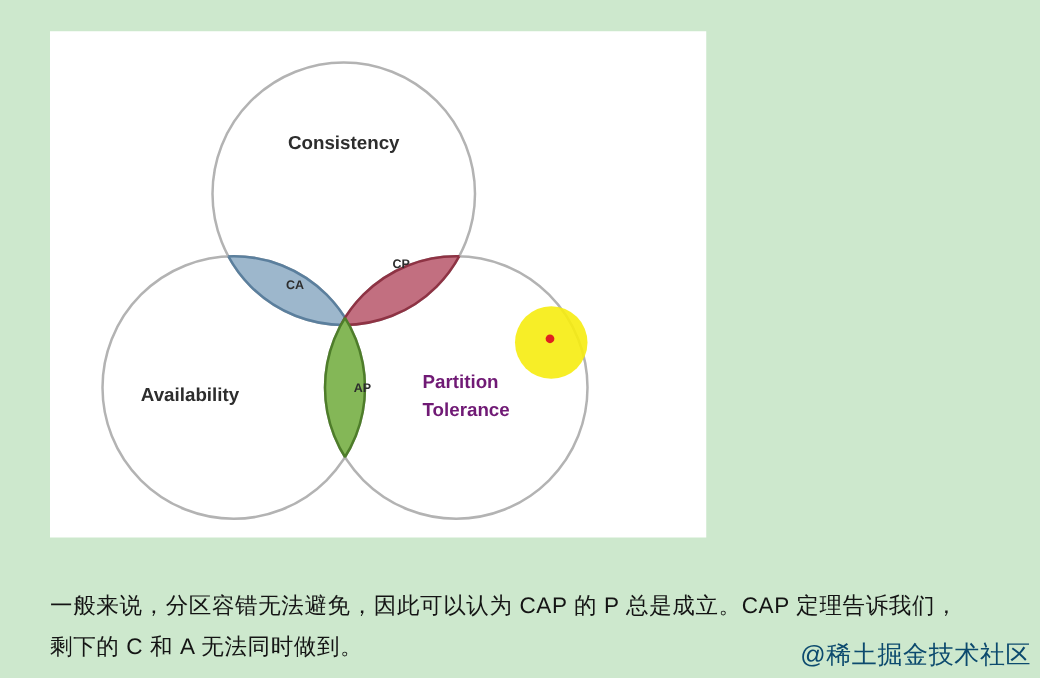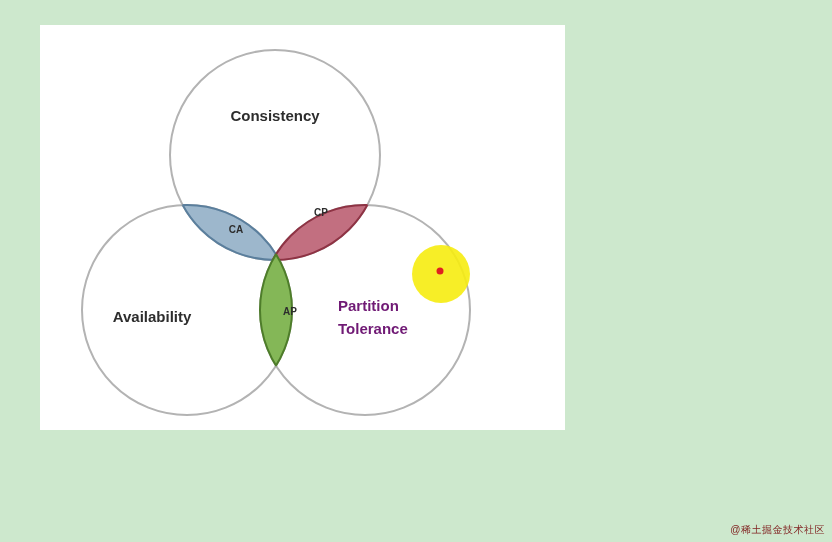--- a/index.html
+++ b/index.html
@@ -39,22 +39,22 @@
     left: 40px; top: 468px;
     font-size: 18px;
     line-height: 33px;
     color: #141414;
     letter-spacing: 0.5px;
   }
   .caption div { white-space: nowrap; }
   .watermark {
     position: absolute;
     right: 7px; bottom: 5px;
-    font-size: 10px;
-    color: #7f1d1d;
+    font-size: 20px;
+    color: #0c4a6e;
     letter-spacing: 0.5px;
   }
 </style>
 </head>
 <body>
 
 <div class="card">
   <svg width="525" height="405" viewBox="0 0 525 405">
     <defs>
       <clipPath id="clip-top">
@@ -107,15 +107,17 @@
 
   <div class="lbl small" style="left:250px; top:286px">AP</div>
 
   <div class="lbl-left" style="left:298px; top:292px">
     <div>Partition</div>
     <div>Tolerance</div>
   </div>
 </div>
 
 <div class="caption">
+  <div>一般来说，分区容错无法避免，因此可以认为 CAP 的 P 总是成立。CAP 定理告诉我们，</div>
+  <div>剩下的 C 和 A 无法同时做到。</div>
 </div>
 
 <div class="watermark">@稀土掘金技术社区</div>
 
 </body></html>

